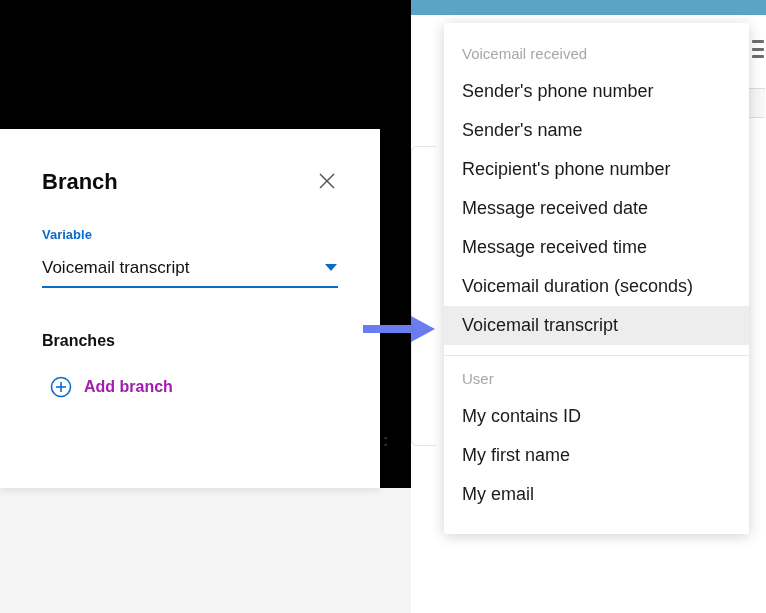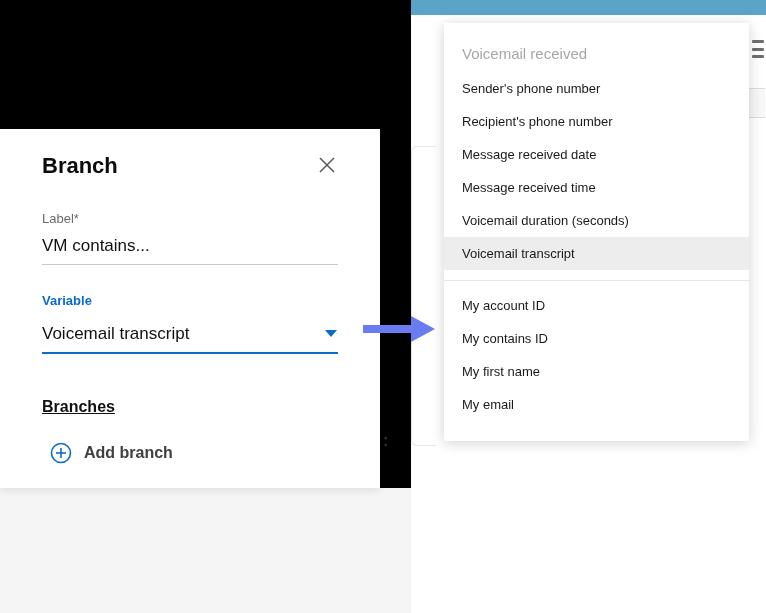--- a/index.html
+++ b/index.html
@@ -68,21 +68,21 @@
       top: 146px;
       left: 411px;
       width: 25px;
       height: 300px;
       background: #fff;
       border: 1px solid #e6e6e6;
       border-right: none;
       border-radius: 6px 0 0 6px;
     }
     .panel-inner {
-      padding: 24px 42px 30px 42px;
+      padding: 40px 42px 30px 42px;
     }
     .panel-header {
       display: flex;
       justify-content: space-between;
       align-items: center;
       margin-bottom: 32px;
     }
     .panel-title {
       font-size: 22px;
       font-weight: 700;
@@ -135,38 +135,37 @@
     }
     .chevron-down {
       color: #0b6bcb;
     }
     .branches-label {
       font-size: 16px;
       font-weight: 700;
       color: #111;
       margin-top: 44px;
       margin-bottom: 26px;
-      text-decoration: underline;
     }
     .add-branch-row {
       display: flex;
       align-items: center;
       gap: 12px;
       cursor: pointer;
       padding-left: 8px;
     }
     .add-icon {
       color: #0b6bcb;
       display: flex;
       align-items: center;
     }
     .add-branch-text {
       font-size: 16px;
       font-weight: 600;
-      color: #404040;
+      color: #a21caf;
     }
     
     .arrow {
       position: absolute;
       top: 316px;
       left: 363px;
       width: 72px;
       height: 26px;
       pointer-events: none;
     }
@@ -181,21 +180,21 @@
       border-radius: 2px;
       padding-top: 16px;
       padding-bottom: 20px;
     }
     .dropdown-group-header {
       font-size: 15px;
       color: #a7a7a7;
       padding: 6px 18px 10px 18px;
     }
     .dropdown-item {
-      font-size: 13px;
+      font-size: 18px;
       color: #1a1a1a;
       padding: 9px 18px;
       cursor: pointer;
     }
     .dropdown-item.highlighted {
       background: #ededed;
     }
     .dropdown-sep {
       border: none;
       border-top: 1px solid #e6e6e6;
@@ -247,26 +246,20 @@
     <div class="panel-header">
       <div class="panel-title">Branch</div>
       <div class="close-btn">
         <svg width="18" height="18" viewBox="0 0 18 18">
           <line x1="2" y1="2" x2="16" y2="16" stroke="#555" stroke-width="1.5"></line>
           <line x1="16" y1="2" x2="2" y2="16" stroke="#555" stroke-width="1.5"></line>
         </svg>
       </div>
     </div>
 
-    <div class="label-input-wrap">
-      <div class="field-label">
-        <span>Label</span><span class="required-star">*</span>
-      </div>
-      <input class="label-input" type="text" value="VM contains..." style="">
-    </div>
 
     <div>
       <div class="variable-label">Variable</div>
       <div class="variable-select">
         <div class="variable-value">Voicemail transcript</div>
         <div class="chevron-down">
           <svg width="14" height="10" viewBox="0 0 14 10">
             <polygon points="1,1 13,1 7,8" fill="#0b6bcb"></polygon>
           </svg>
         </div>
@@ -291,23 +284,24 @@
 <div class="tiny-colon">:</div>
 
 <svg class="arrow" viewBox="0 0 72 26">
   <rect x="0" y="9" width="50" height="8" fill="#6b7cf0"></rect>
   <polygon points="48,0 72,13 48,26" fill="#6b7cf0"></polygon>
 </svg>
 
 <div class="dropdown-panel">
   <div class="dropdown-group-header">Voicemail received</div>
   <div class="dropdown-item">Sender's phone number</div>
+  <div class="dropdown-item">Sender's name</div>
   <div class="dropdown-item">Recipient's phone number</div>
   <div class="dropdown-item">Message received date</div>
   <div class="dropdown-item">Message received time</div>
   <div class="dropdown-item">Voicemail duration (seconds)</div>
   <div class="dropdown-item highlighted">Voicemail transcript</div>
   <hr class="dropdown-sep">
-  <div class="dropdown-item">My account ID</div>
+  <div class="dropdown-group-header">User</div>
   <div class="dropdown-item">My contains ID</div>
   <div class="dropdown-item">My first name</div>
   <div class="dropdown-item">My email</div>
 </div>
 
 </body></html>

